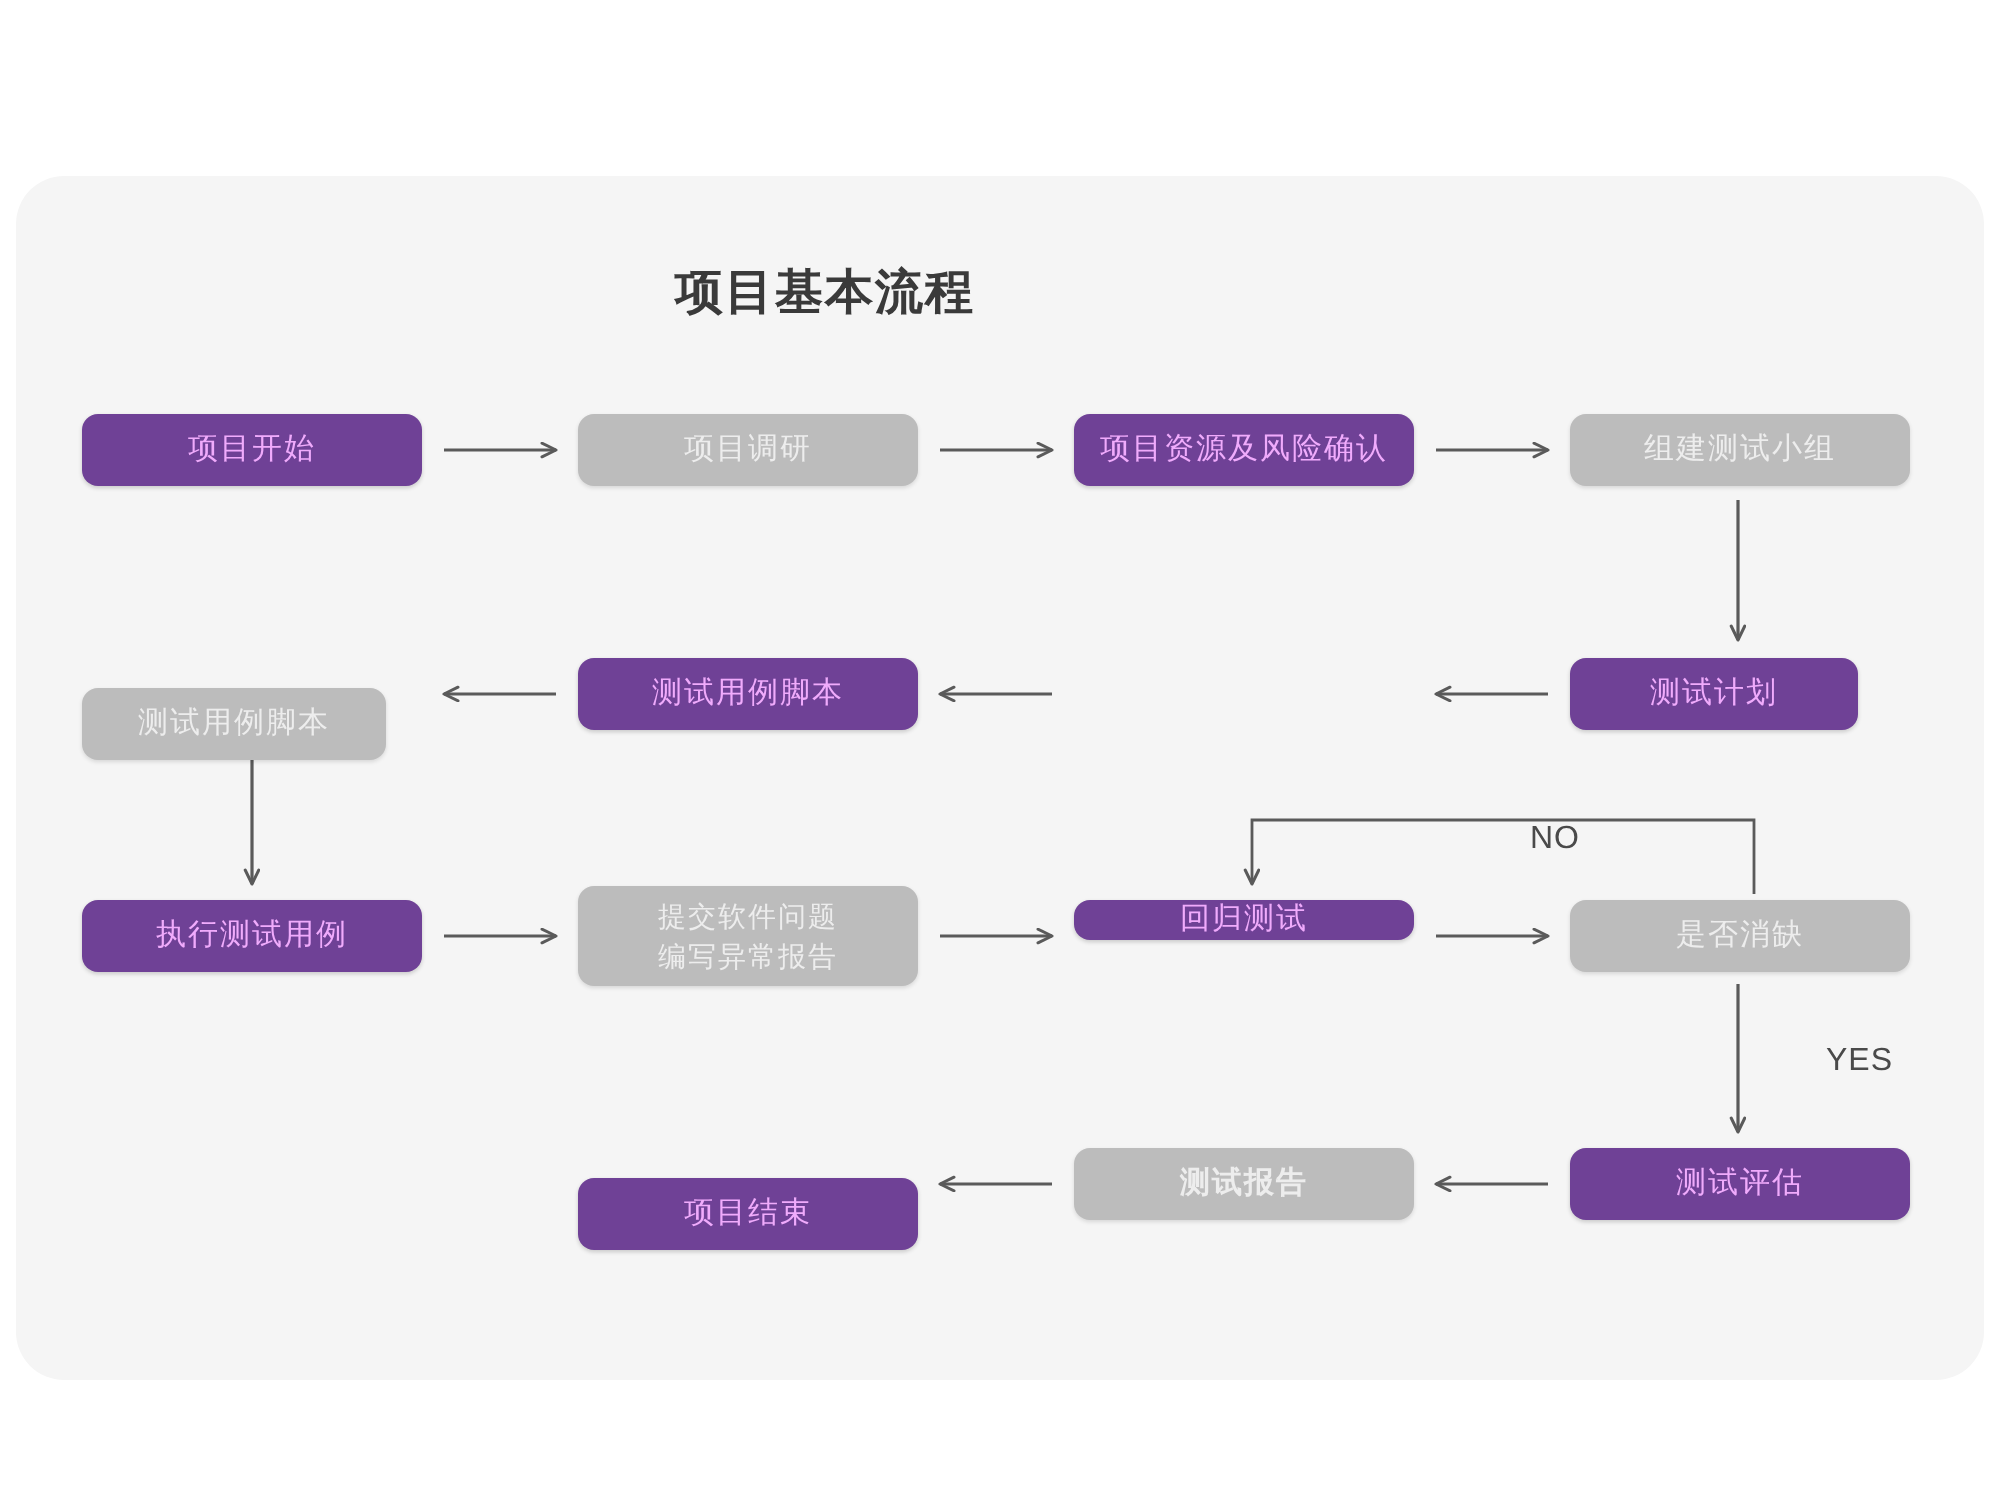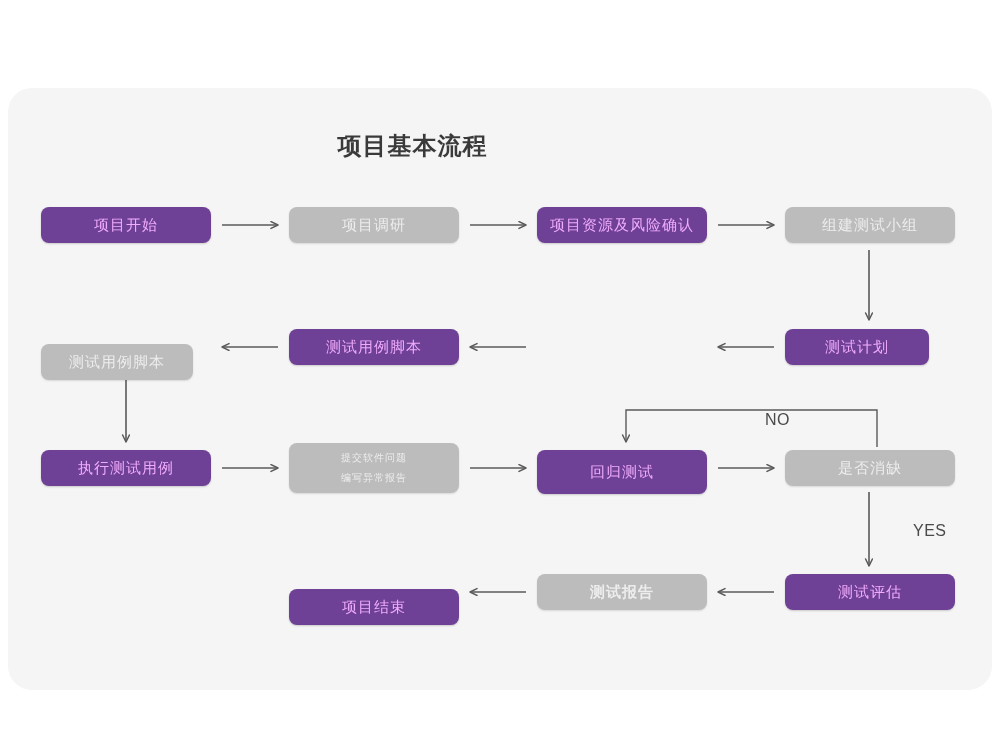--- a/index.html
+++ b/index.html
@@ -53,21 +53,21 @@
   .node.purple {
     background: #6f4196;
     color: #f0abfc;
     box-shadow: 0 1px 2px rgba(0,0,0,0.18);
   }
   .node.gray {
     background: #bcbcbc;
     color: #ededed;
     box-shadow: 0 1px 2px rgba(0,0,0,0.12);
   }
-  .node.tall { font-size: 10px; }
+  .node.tall { font-size: 14px; }
   svg.links {
     position: absolute;
     left: 0; top: 0;
     width: 1000px;
     height: 750px;
     pointer-events: none;
   }
   .edge-label {
     position: absolute;
     font-size: 16px;
@@ -124,20 +124,20 @@
   <div class="node purple" style="left:537px; top:207px; width:170px; height:36px;">项目资源及风险确认</div>
   <div class="node gray" style="left:785px; top:207px; width:170px; height:36px;">组建测试小组</div>
 
   <div class="node gray" style="left:41px; top:344px; width:152px; height:36px;">测试用例脚本</div>
   <div class="node purple" style="left:289px; top:329px; width:170px; height:36px;">测试用例脚本</div>
   <div class="node purple" style="left:785px; top:329px; width:144px; height:36px;">测试计划</div>
 
   <div class="node purple" style="left:41px; top:450px; width:170px; height:36px;">执行测试用例</div>
   <div class="node gray tall" style="left:289px; top:443px; width:170px; height:50px;">提交软件问题
 编写异常报告</div>
-  <div class="node purple" style="left:537px; top:450px; width:170px; height:44px;text-align:right;">回归测试</div>
+  <div class="node purple" style="left:537px; top:450px; width:170px; height:20px;text-align:right;">回归测试</div>
   <div class="node gray" style="left:785px; top:450px; width:170px; height:36px;">是否消缺</div>
 
   <div class="node purple" style="left:289px; top:574px; width:170px; height:36px;margin-top:15px;">项目结束</div>
   <div class="node gray" style="left:537px; top:574px; width:170px; height:36px;font-weight:bold;">测试报告</div>
   <div class="node purple" style="left:785px; top:574px; width:170px; height:36px;">测试评估</div>
 
 </div>
 
 </body></html>

